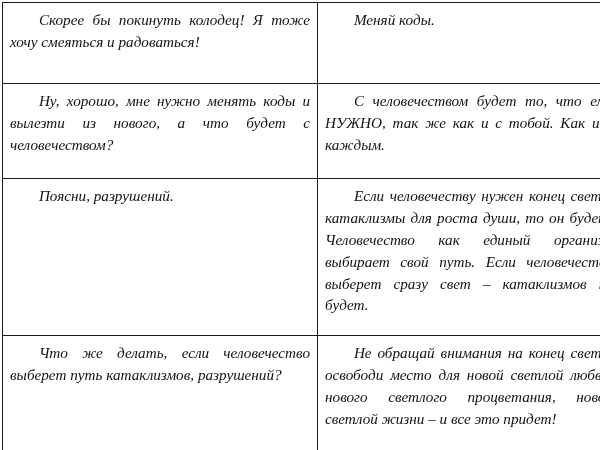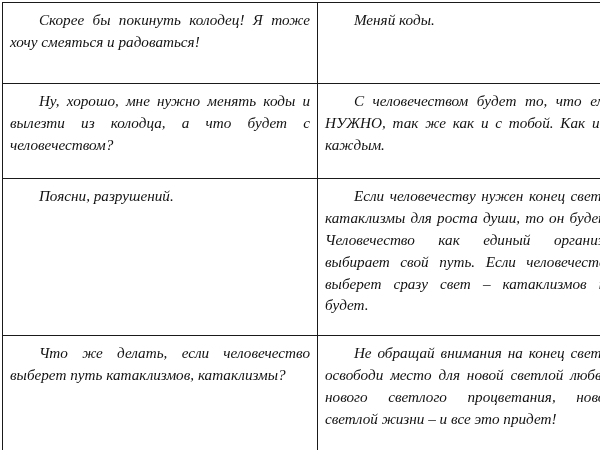--- a/index.html
+++ b/index.html
@@ -66,37 +66,37 @@
       <tr class="row-1">
         <td class="col-left">
           <p class="cell-text">Скорее бы покинуть колодец! Я тоже хочу смеяться и радоваться!</p>
         </td>
         <td class="col-right">
           <p class="cell-text">Меняй коды.</p>
         </td>
       </tr>
       <tr class="row-2">
         <td class="col-left">
-          <p class="cell-text">Ну, хорошо, мне нужно менять коды и вылезти из колодца, а что будет с человечеством?</p>
+          <p class="cell-text">Ну, хорошо, мне нужно менять коды и вылезти из нового, а что будет с человечеством?</p>
         </td>
         <td class="col-right">
           <p class="cell-text">С человечеством будет то, что ему НУЖНО, так же как и с тобой. Как и с каждым.</p>
         </td>
       </tr>
       <tr class="row-3">
         <td class="col-left">
           <p class="cell-text">Поясни, разрушений.</p>
         </td>
         <td class="col-right">
           <p class="cell-text">Если человечеству нужен конец света, катаклизмы для роста души, то он будет. Человечество как единый организм выбирает свой путь. Если человечество выберет сразу свет – катаклизмов не будет.</p>
         </td>
       </tr>
       <tr class="row-4">
         <td class="col-left">
-          <p class="cell-text">Что же делать, если человечество выберет путь катаклизмов, катаклизмы?</p>
+          <p class="cell-text">Что же делать, если человечество выберет путь катаклизмов, разрушений?</p>
         </td>
         <td class="col-right">
           <p class="cell-text">Не обращай внимания на конец света, освободи место для новой светлой любви, нового светлого процветания, новой светлой жизни – и все это придет!</p>
         </td>
       </tr>
     </tbody>
   </table>
 </div>
 
 </body></html>

